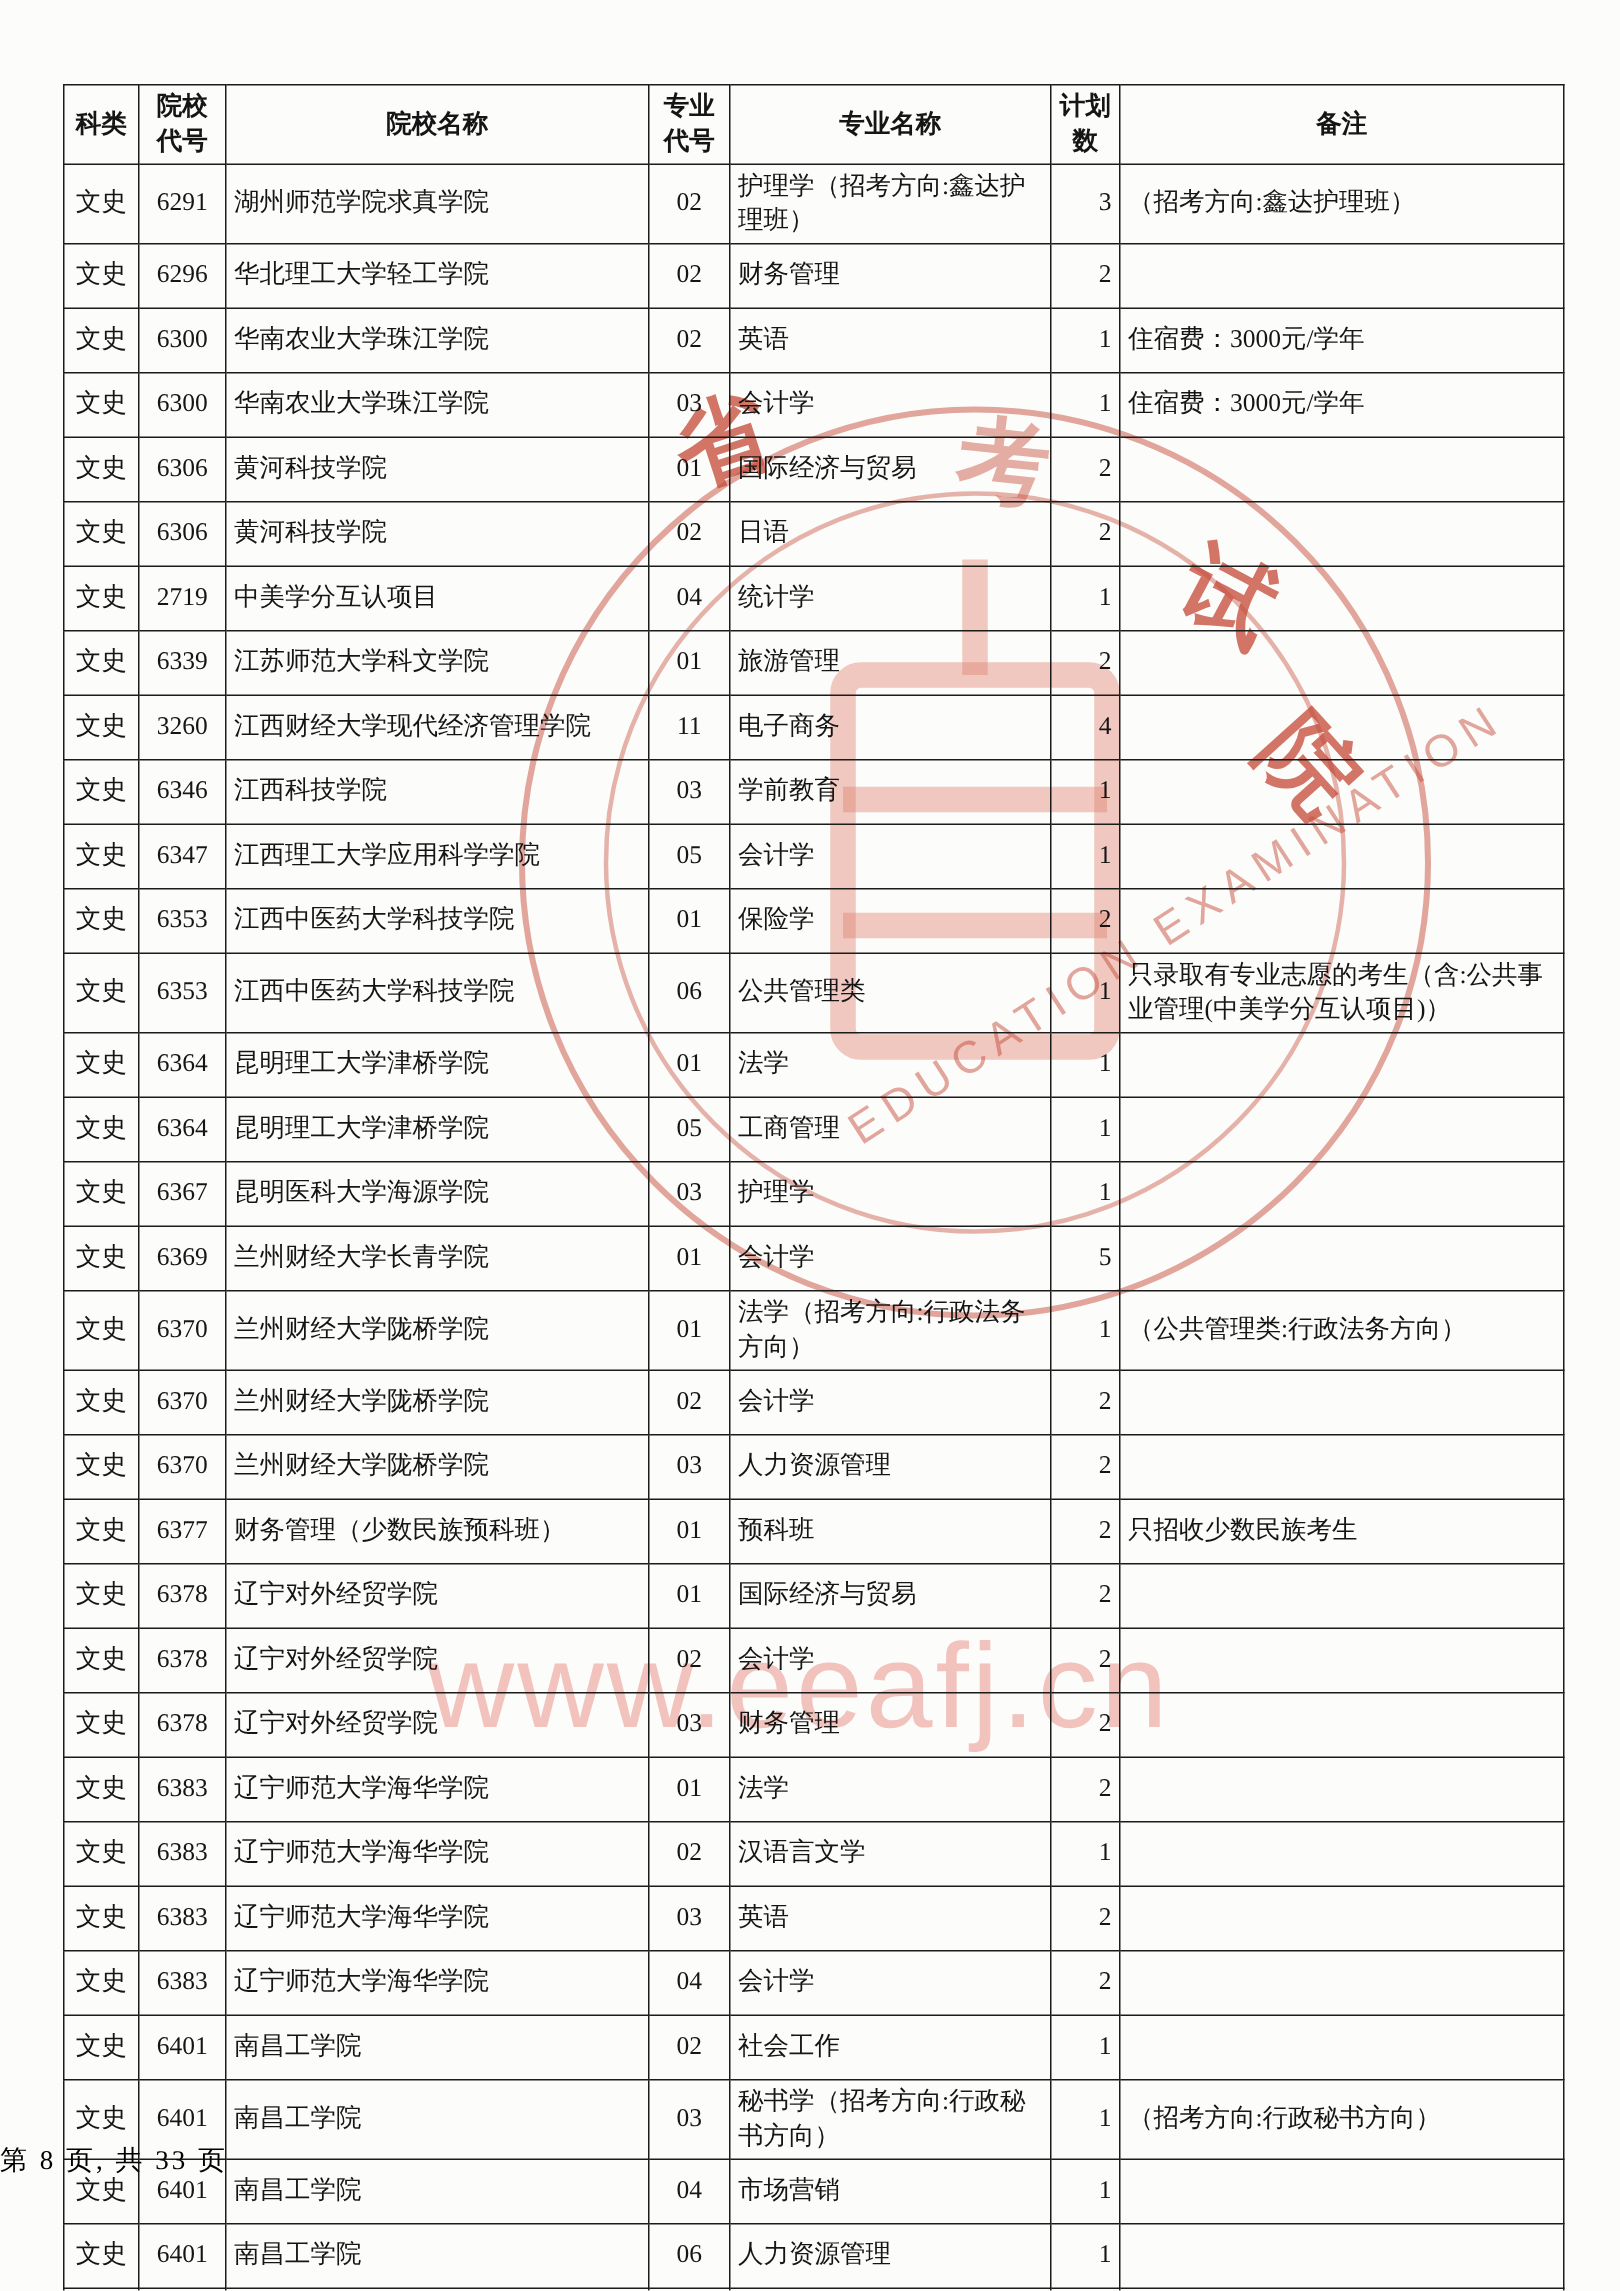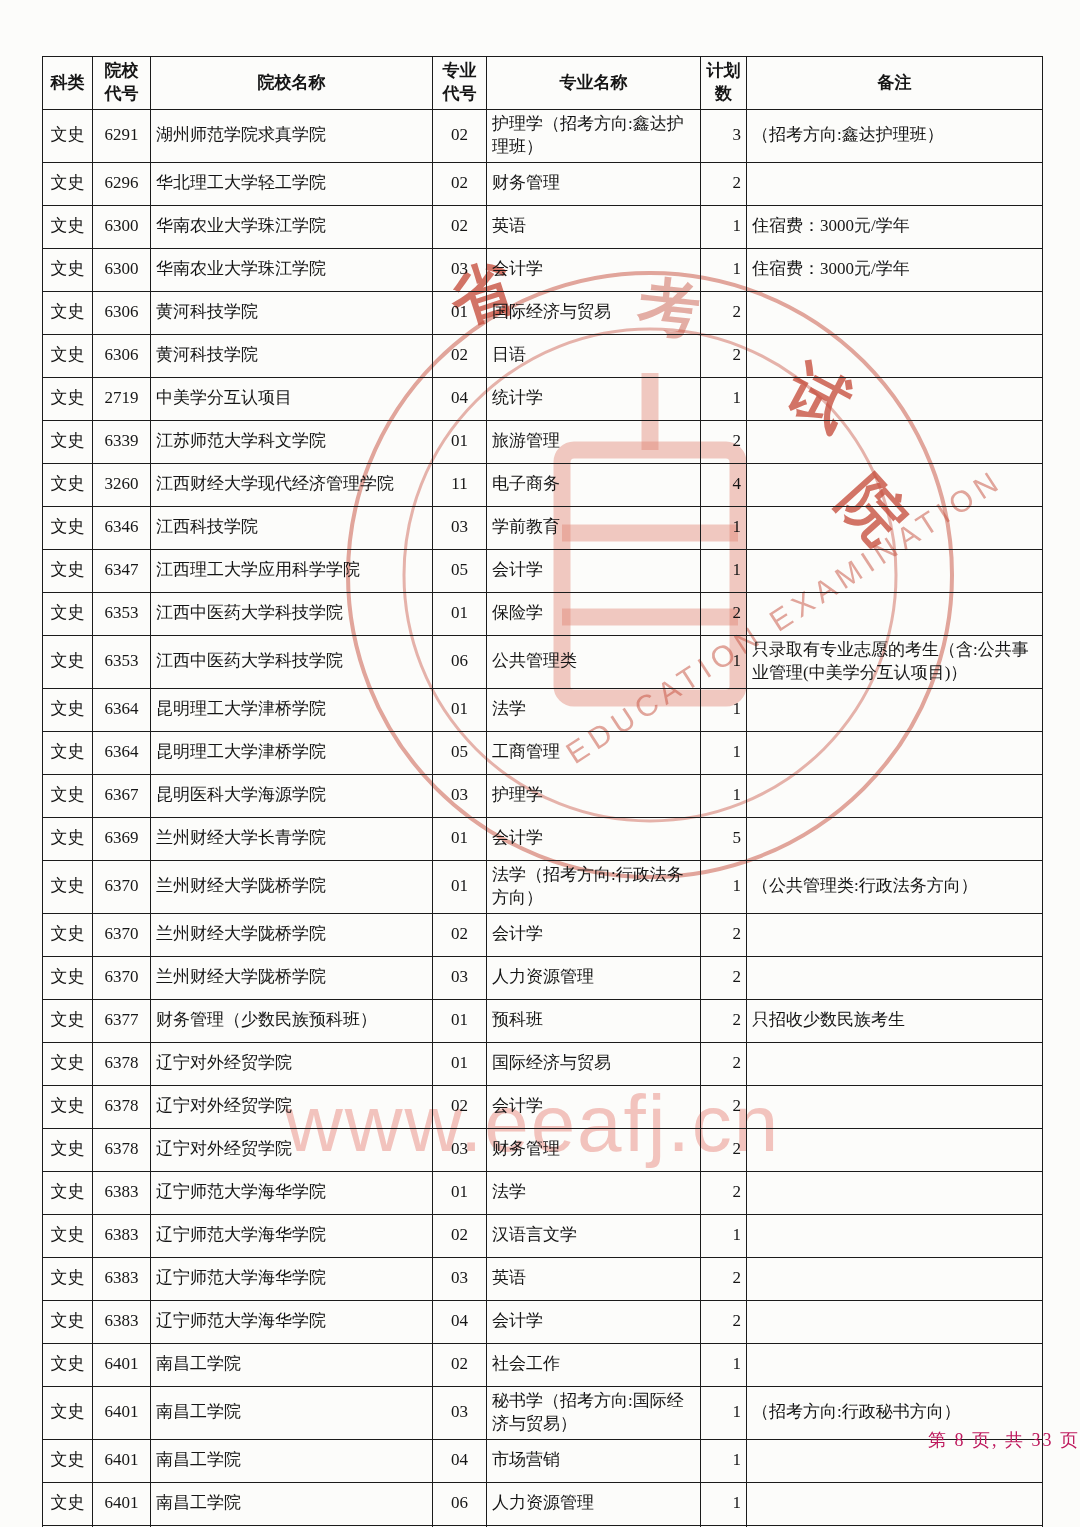--- a/index.html
+++ b/index.html
@@ -76,23 +76,23 @@
   .col-cat{width:50px;}  .col-code{width:58px;}  .col-name{width:282px;}
   .col-mcode{width:54px;} .col-mname{width:214px;} .col-plan{width:46px;}
   .col-remark{width:296px;}
   .c-cat,.c-code,.c-mcode{text-align:center;padding-left:2px;padding-right:2px;}
   .c-name,.c-mname,.c-remark{text-align:left;}
   .c-plan{text-align:right;padding-right:4px;padding-left:2px;}
 
   
   .footer{
     position:absolute;left:0;right:0;top:1428px;z-index:1;
-    text-align:right;
+    text-align:left;
     font-size:18px;
-    color:#be185d;
+    color:#000000;
     letter-spacing:2px;
   }
 </style>
 </head>
 <body>
 
 <div class="page">
 
   <div class="watermark-layer">
     <svg class="seal-svg" width="640" height="650" viewBox="0 0 640 650">
@@ -426,21 +426,21 @@
     <td class="c-mname">社会工作</td>
     <td class="c-plan">1</td>
     <td class="c-remark"></td>
   </tr>
 
   <tr>
     <td class="c-cat">文史</td>
     <td class="c-code">6401</td>
     <td class="c-name">南昌工学院</td>
     <td class="c-mcode">03</td>
-    <td class="c-mname">秘书学（招考方向:国际经济与贸易）</td>
+    <td class="c-mname">秘书学（招考方向:行政秘书方向）</td>
     <td class="c-plan">1</td>
     <td class="c-remark">（招考方向:行政秘书方向）</td>
   </tr>
 
   <tr>
     <td class="c-cat">文史</td>
     <td class="c-code">6401</td>
     <td class="c-name">南昌工学院</td>
     <td class="c-mcode">04</td>
     <td class="c-mname">市场营销</td>

